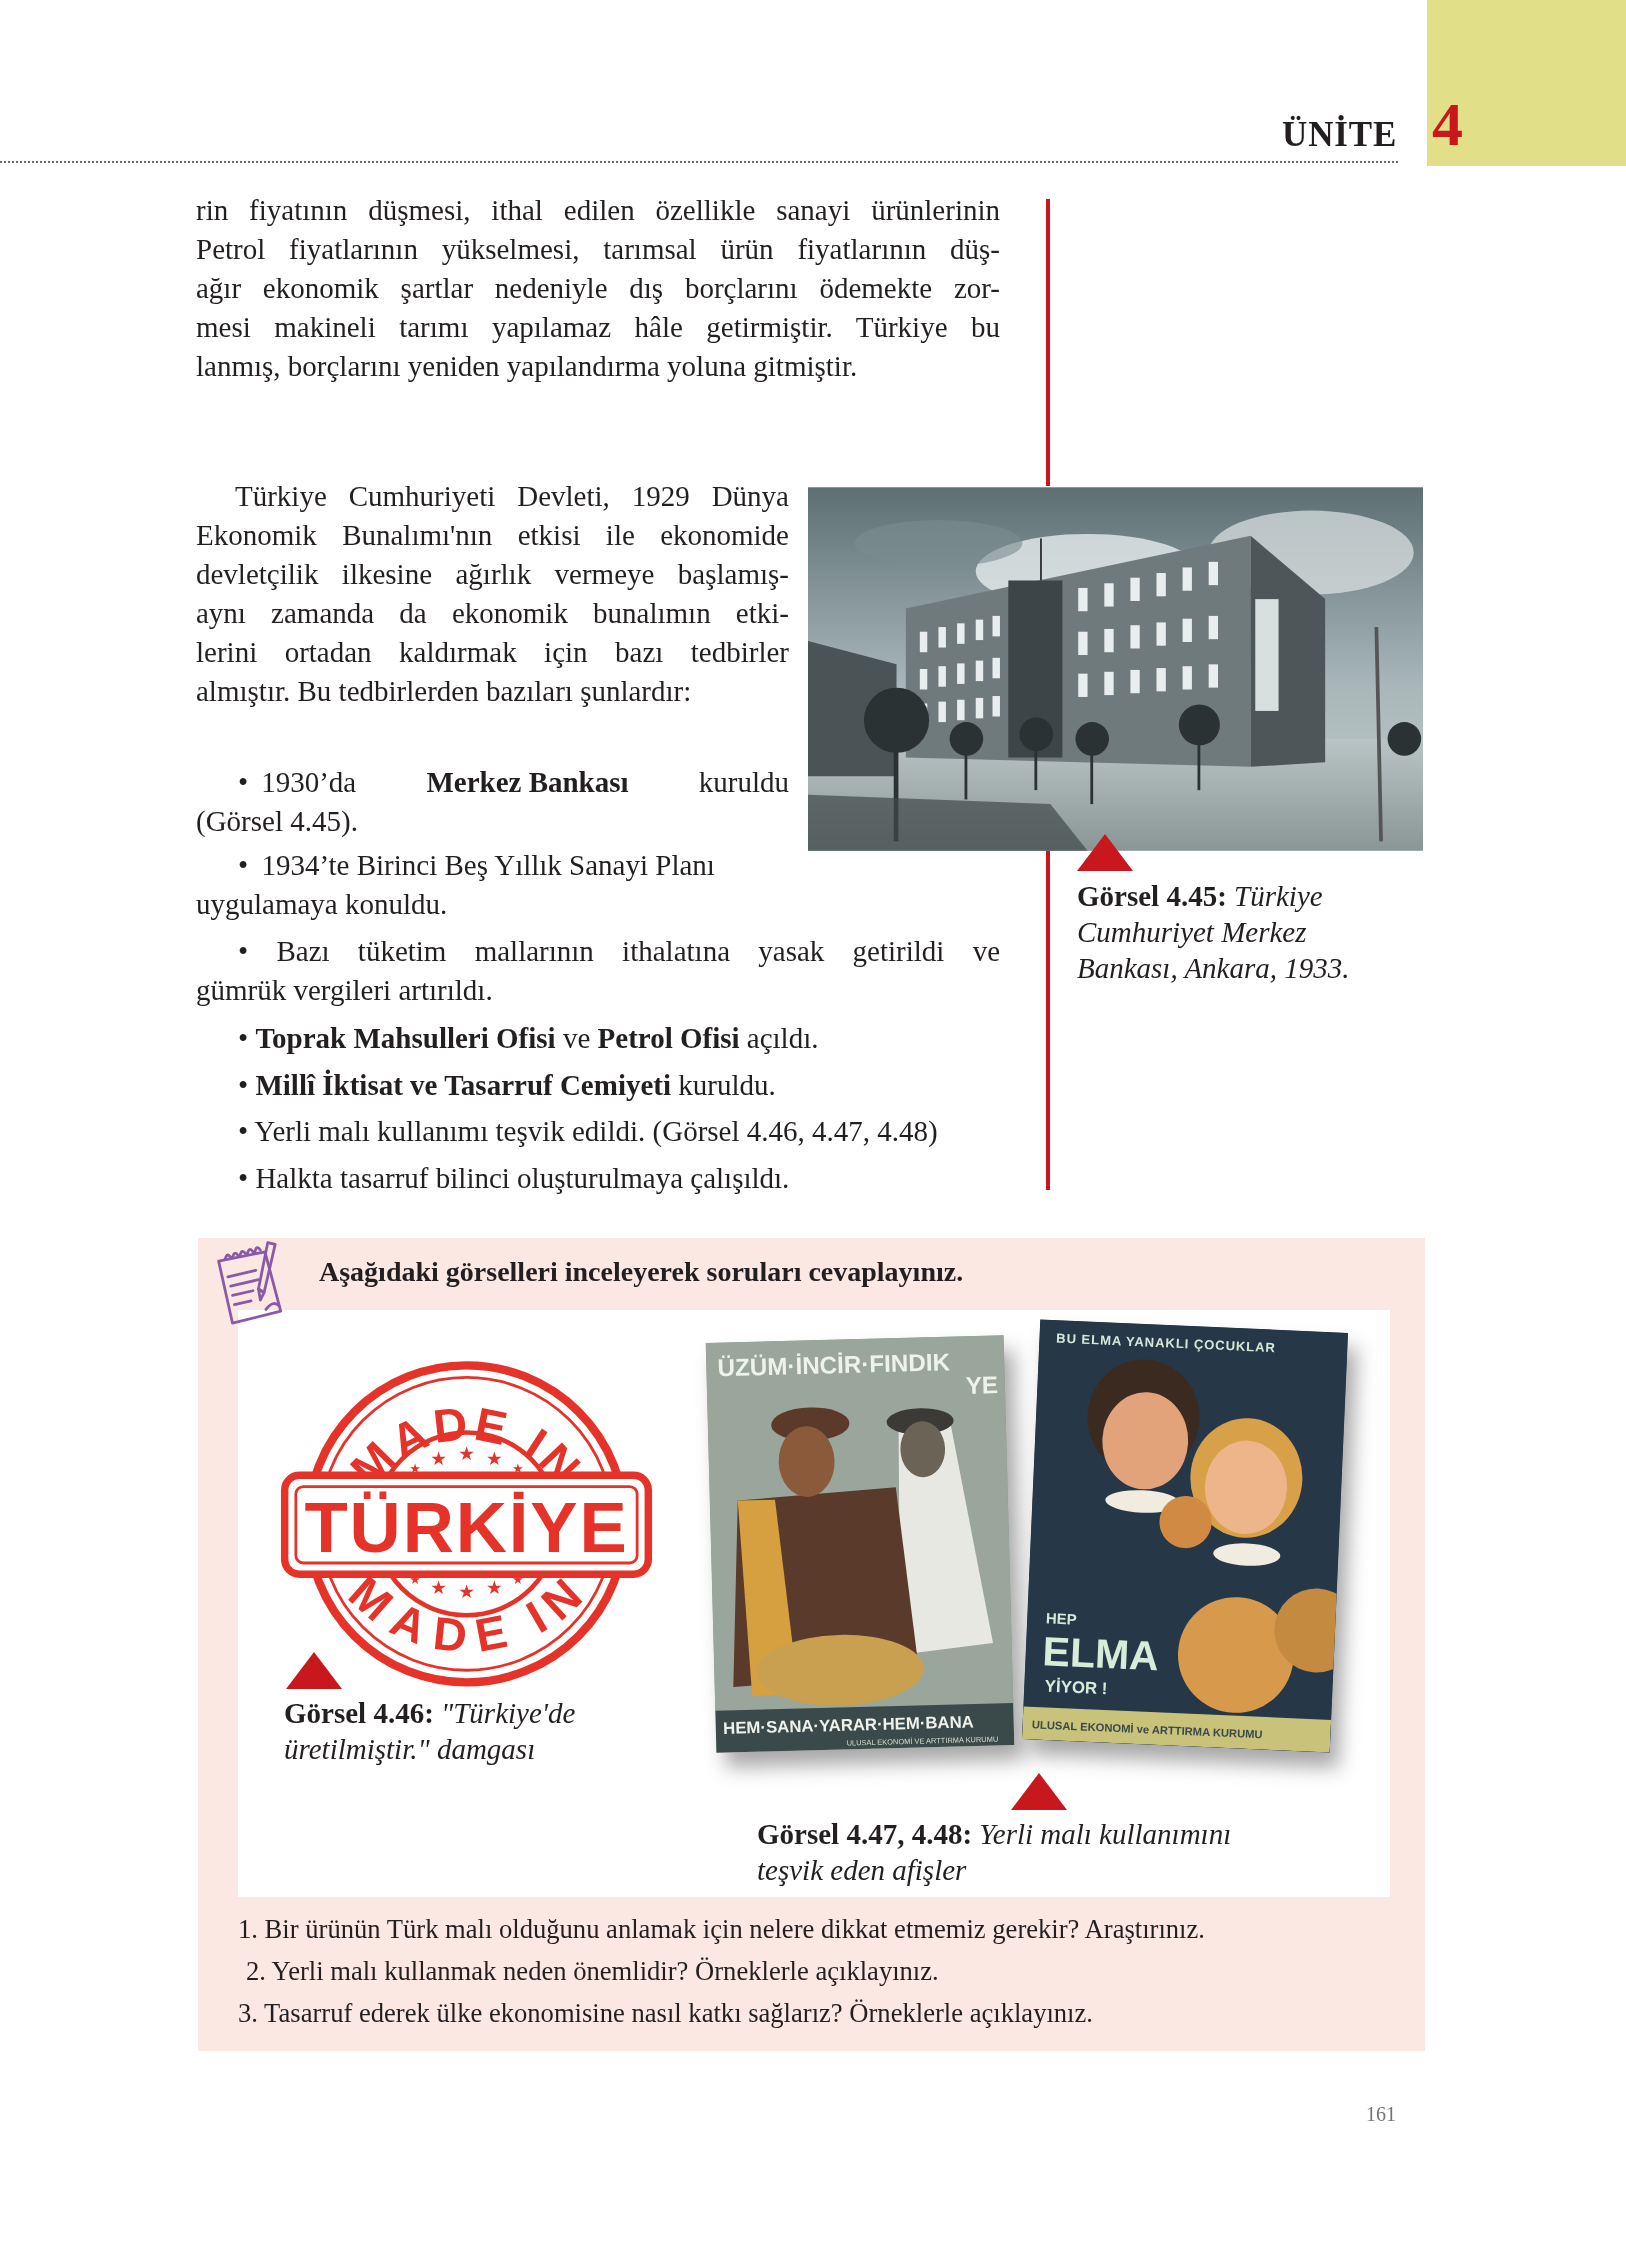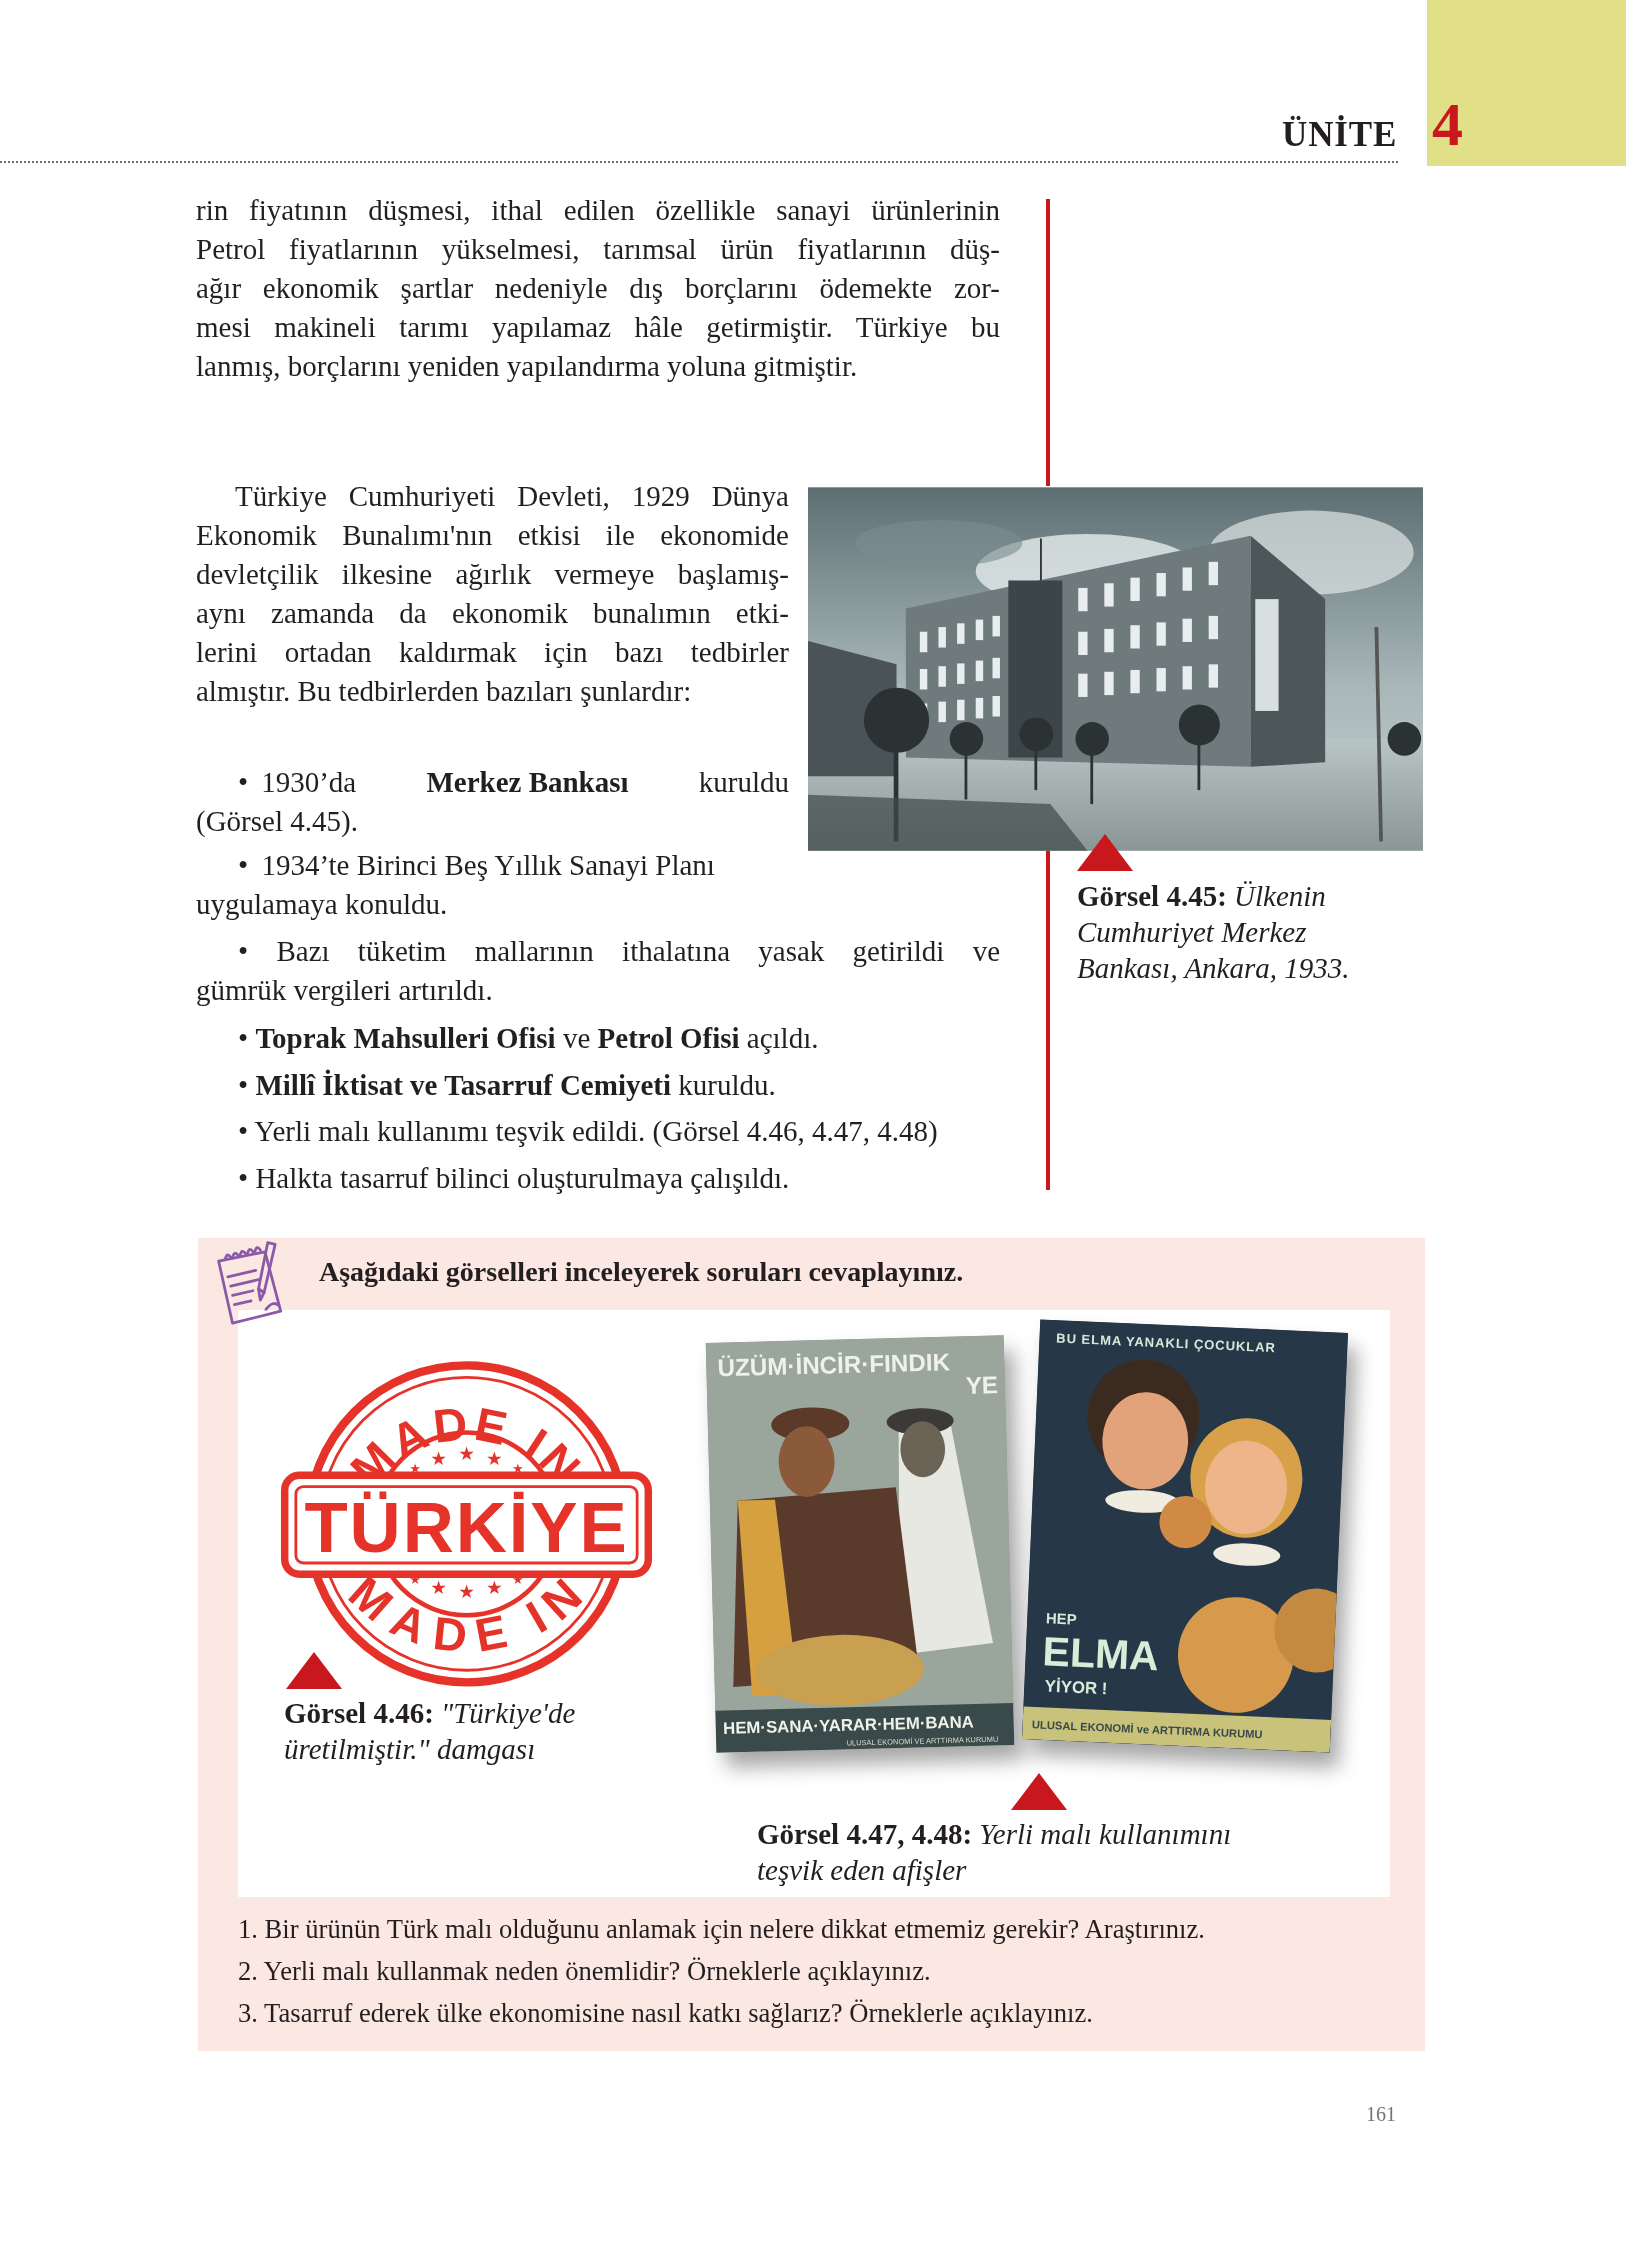--- a/index.html
+++ b/index.html
@@ -194,21 +194,21 @@
       <circle cx="420" cy="255" r="22"></circle>
         <rect x="418" y="265" width="3" height="60"></rect>
       <circle cx="640" cy="270" r="18"></circle>
     </g>
     <polygon points="0,330 260,340 300,390 0,390" fill="#3f4849" opacity="0.7"></polygon>
   </svg>
 </div>
 
 <div class="abs tri" style="left:1077px; top:834px;"></div>
 <div class="abs caption" style="left:1077px; top:878px; width:336px;">
-  <div><span class="cap-label">Görsel 4.45:</span> <span class="cap-text">Ülkenin</span></div>
+  <div><span class="cap-label">Görsel 4.45:</span> <span class="cap-text">Türkiye</span></div>
   <div class="cap-text">Cumhuriyet Merkez</div>
   <div class="cap-text">Bankası, Ankara, 1933.</div>
 </div>
 
 <div class="abs activity"></div>
 <div class="abs activity-inner"></div>
 
 <div class="abs" style="left:214px; top:1235px; width:76px; height:93px;">
   <svg width="76" height="93" viewBox="0 0 82 100" fill="none" stroke="#8a5aa8" stroke-width="3" stroke-linejoin="round" stroke-linecap="round">
     <polygon points="5,28 55,18 72,82 20,95"></polygon>
@@ -303,17 +303,17 @@
   </svg>
 </div>
 
 <div class="abs tri" style="left:1011px; top:1773px;"></div>
 <div class="abs caption" style="left:757px; top:1816px; width:597px;">
   <div><span class="cap-label">Görsel 4.47, 4.48:</span> <span class="cap-text">Yerli malı kullanımını</span></div>
   <div class="cap-text">teşvik eden afişler</div>
 </div>
 
 <div class="abs question" style="top:1914px;">1. Bir ürünün Türk malı olduğunu anlamak için nelere dikkat etmemiz gerekir? Araştırınız.</div>
-<div class="abs question" style="top:1956px;">2. Yerli malı kullanmak neden önemlidir? Örneklerle açıklayınız.</div>
+<div class="abs question" style="top:1956px;margin-left:8px;">2. Yerli malı kullanmak neden önemlidir? Örneklerle açıklayınız.</div>
 <div class="abs question" style="top:1998px;">3. Tasarruf ederek ülke ekonomisine nasıl katkı sağlarız? Örneklerle açıklayınız.</div>
 
 <div class="abs page-no">161</div>
 
 
 </body></html>

